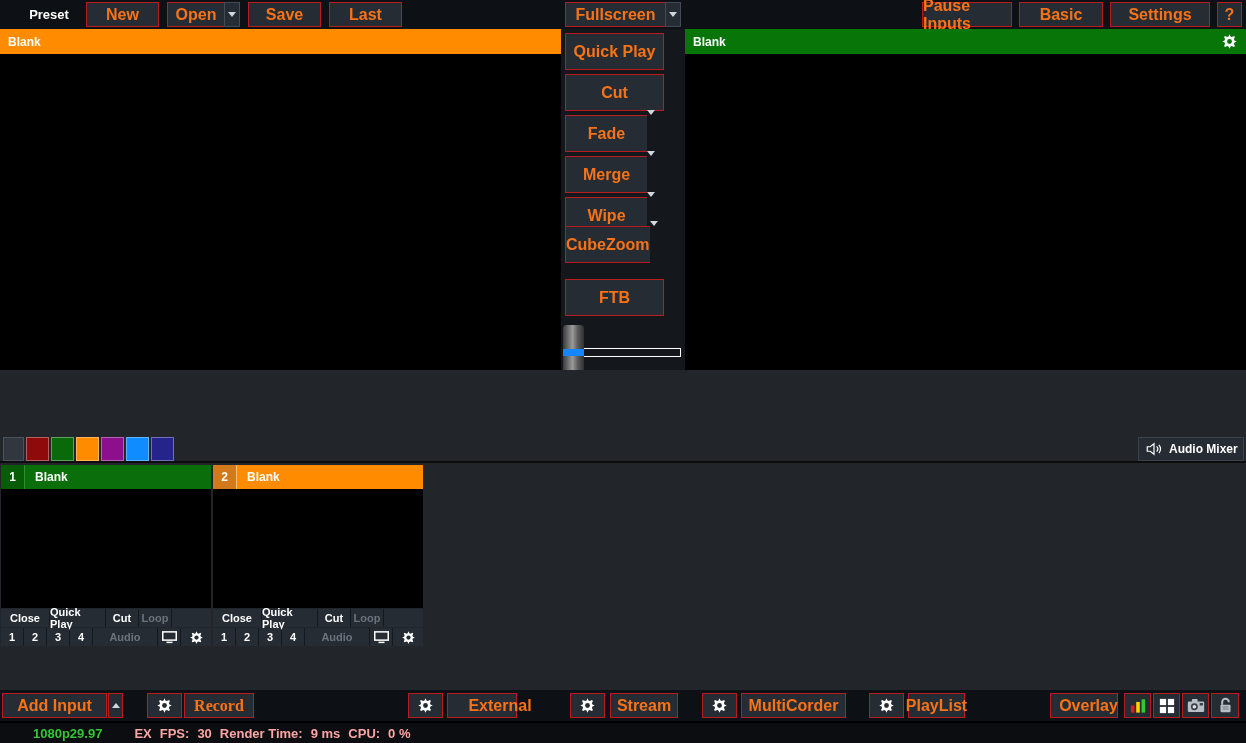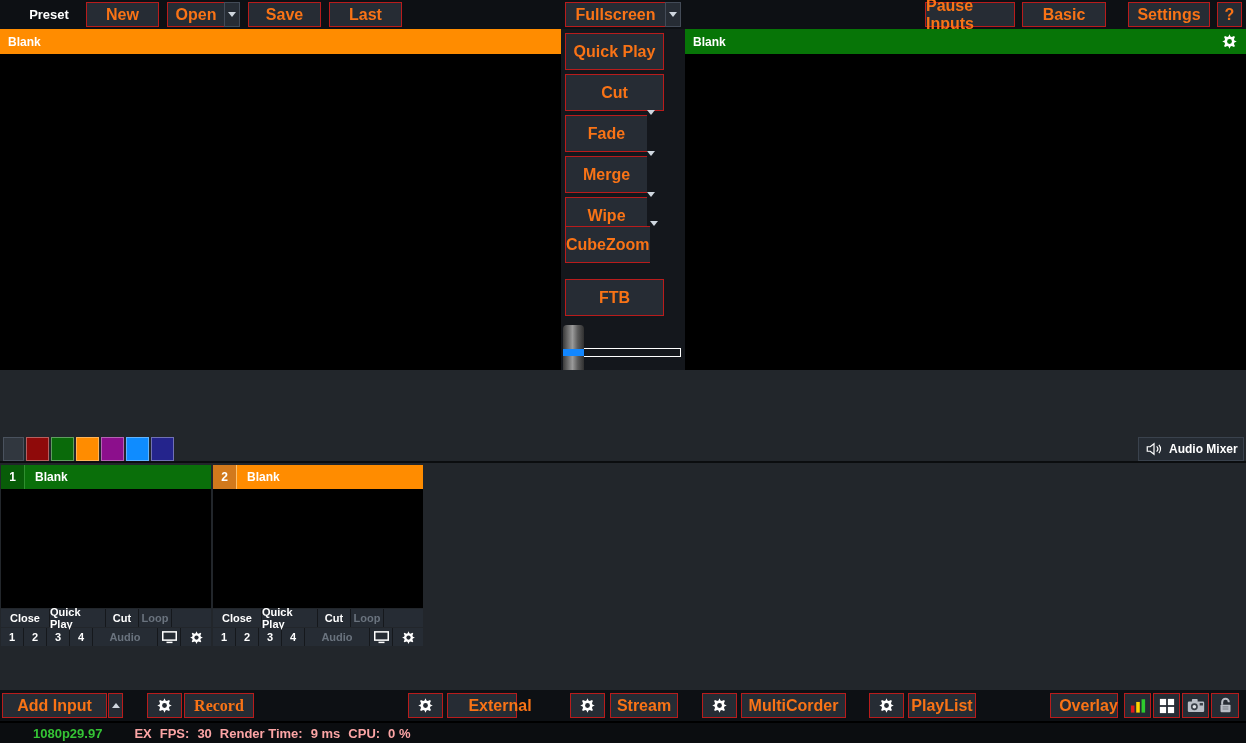--- a/index.html
+++ b/index.html
@@ -22,21 +22,21 @@
     width:16px; height:25px; background:#262c34; border:1px solid #434b57;
     display:flex; align-items:center; justify-content:center;
   }
   .arr-down { width:0; height:0; border-left:4px solid transparent; border-right:4px solid transparent; border-top:5px solid #cfd6de; }
   .arr-up   { width:0; height:0; border-left:4px solid transparent; border-right:4px solid transparent; border-bottom:5px solid #cfd6de; }
   .preset-label { margin-left:20px; width:58px; text-align:center; font-size:13px; }
   .topbar .btn.std { width:73px; margin-left:8px; }
   .fullscreen-wrap { position:absolute; left:565px; top:2px; }
   .fullscreen-wrap .main { width:100px; }
   .top-right { position:absolute; right:4px; top:2px; display:flex; gap:7px; }
-  .btn.pause { width:90px; } .btn.basic { width:84px; } .btn.settings { width:82px;margin-left:15px; } .btn.help { width:25px; }
+  .btn.pause { width:90px; } .btn.basic { width:84px; } .btn.settings { width:100px; } .btn.help { width:25px; }
   
   .monitor-win { position:absolute; top:29px; height:341px; background:#000; }
   .win-left  { left:0; width:561px; }
   .win-right { left:685px; width:561px; }
   .win-title { height:25px; display:flex; align-items:center; padding-left:8px; font-size:12px; color:#fff; }
   .win-title.orange { background:#ff8c00; }
   .win-title.green  { background:#077507; }
   .win-title .gear-right { margin-left:auto; margin-right:8px; display:flex; }
   
   .trans-col { position:absolute; left:561px; top:29px; width:124px; height:341px; background:#14171c; }
@@ -87,21 +87,21 @@
   .bb-addarrow { left:108px; width:15px; }
   .bb-gear1 { left:147px; width:35px; }
   .bb-record { left:184px; width:70px;font-family:Liberation Serif, serif; }
   .bb-gear2 { left:408px; width:35px; }
   .bb-external { left:447px; width:70px;padding-left:36px; }
   .bb-gear3 { left:570px; width:35px; }
   .bb-stream { left:610px; width:68px; }
   .bb-gear4 { left:702px; width:35px; }
   .bb-multicorder { left:741px; width:105px; }
   .bb-gear5 { left:869px; width:35px; }
-  .bb-playlist { left:908px; width:68px; }
+  .bb-playlist { left:908px; width:57px; }
   .bb-overlay { left:1050px; width:68px;padding-left:9px; }
   .bb-ic1 { left:1124px; width:27px; } .bb-ic2 { left:1153px; width:27px; }
   .bb-ic3 { left:1182px; width:27px; } .bb-ic4 { left:1211px; width:28px; }
   
   .statusbar {
     position:absolute; left:0; top:721px; width:1246px; height:22px; background:#0b0d10;
     border-top:2px solid #000; display:flex; align-items:center; gap:8px; padding-left:33px;
     font-size:13px;
   }
   .res { color:#35c435; margin-right:24px; }

